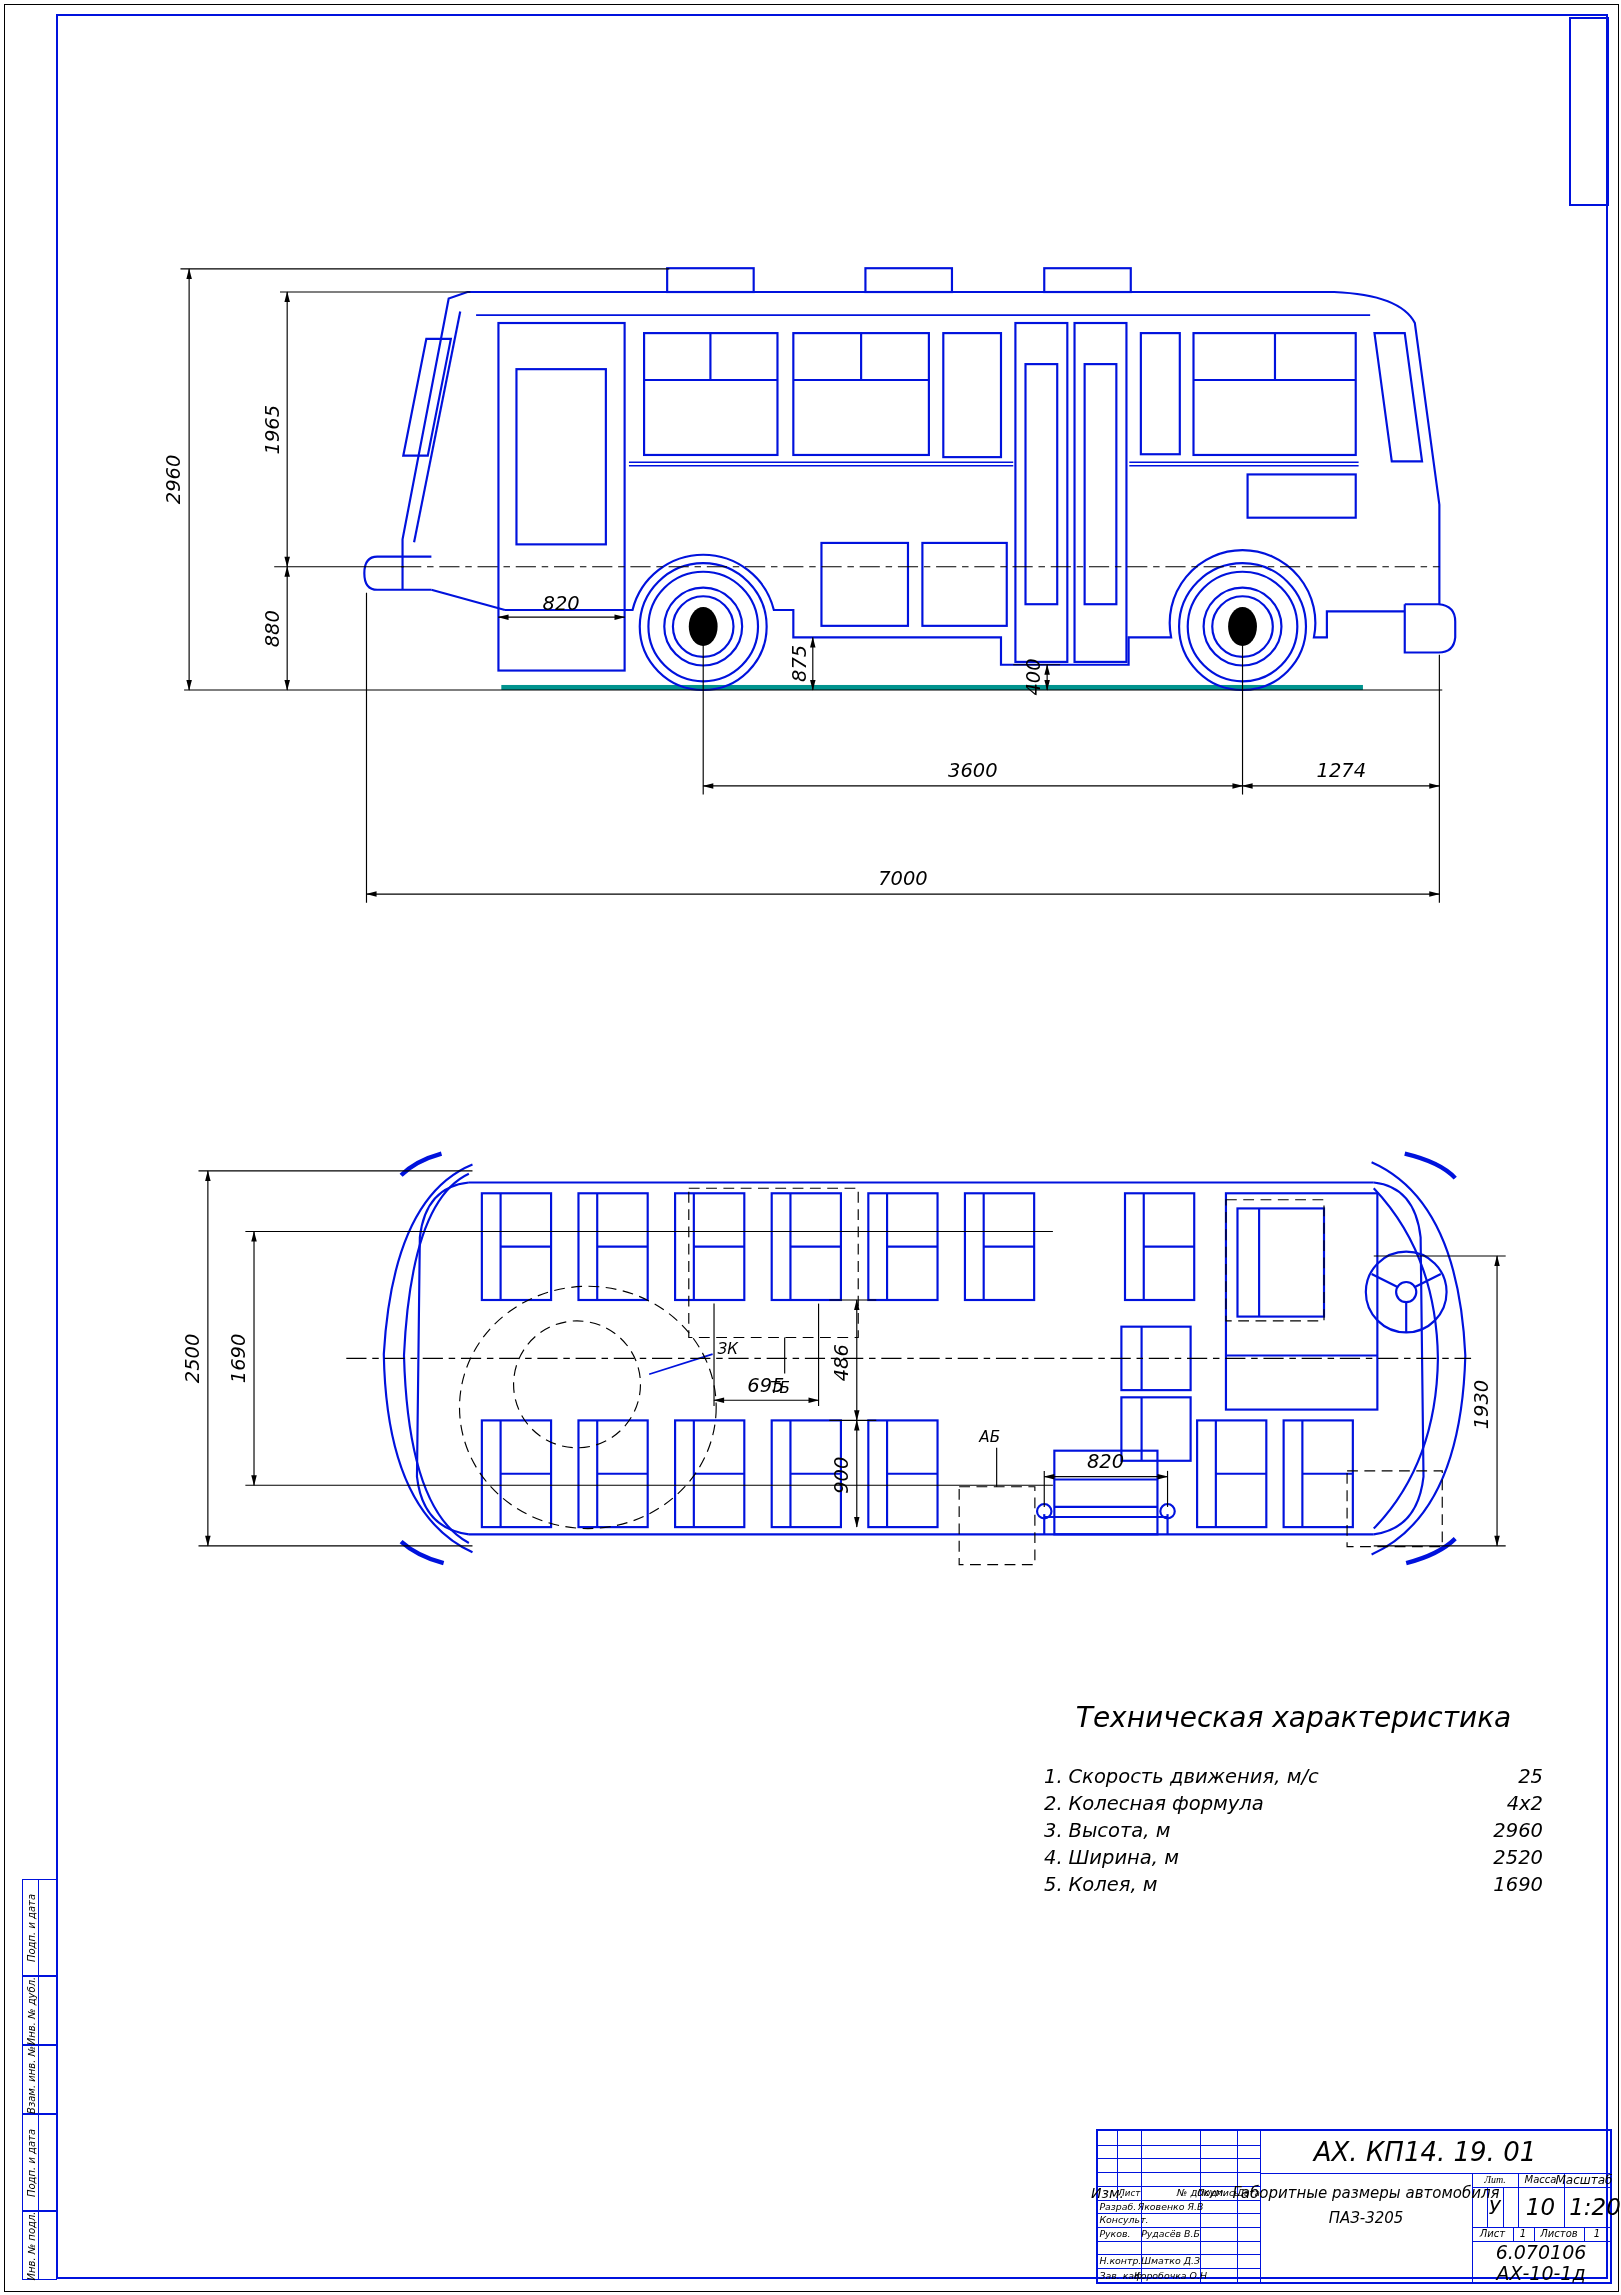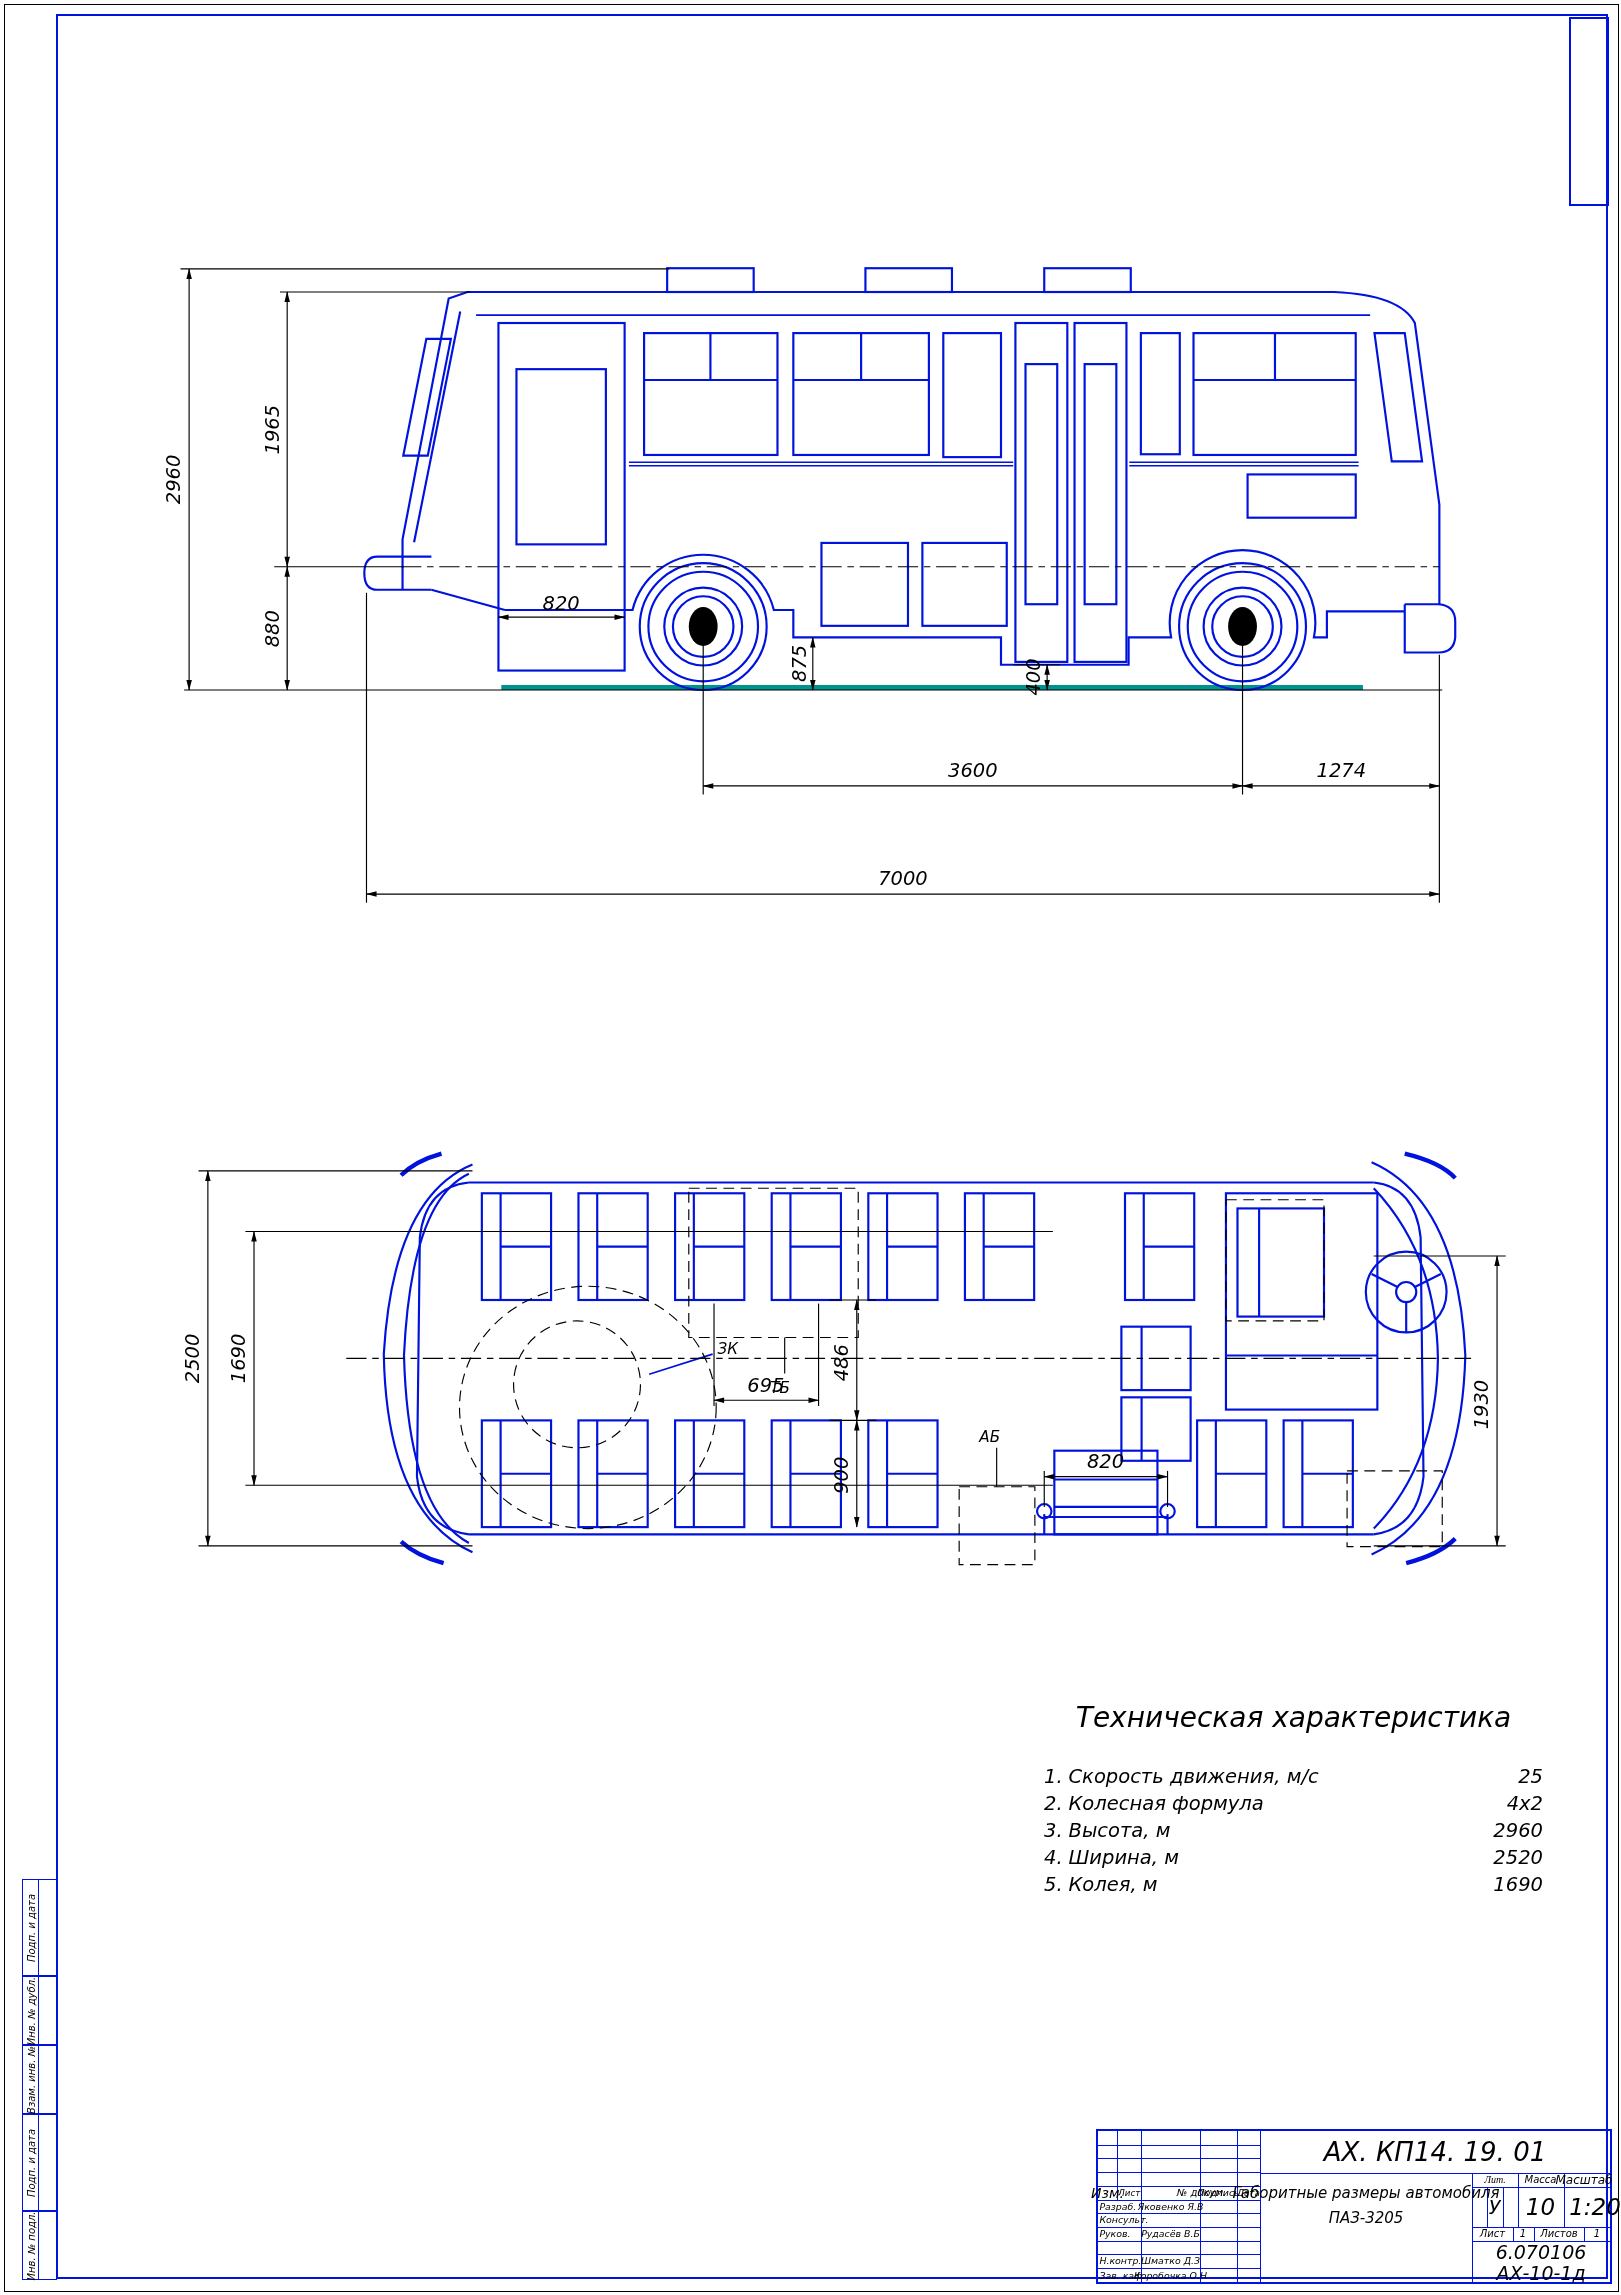--- a/index.html
+++ b/index.html
@@ -385,21 +385,21 @@
     <div class="cell" style="left:43px;top:69px;width:59px;height:13.7px;font-size:9.4px;">Яковенко Я.В</div>
     <div class="cell" style="left:1.4px;top:82px;width:42px;height:13.7px;font-size:9.4px;justify-content:flex-start;">Консульт.</div>
     <div class="cell" style="left:43px;top:82px;width:59px;height:13.7px;font-size:9.4px;"></div>
     <div class="cell" style="left:1.4px;top:96px;width:42px;height:13.7px;font-size:9.4px;justify-content:flex-start;">Руков.</div>
     <div class="cell" style="left:43px;top:96px;width:59px;height:13.7px;font-size:9.4px;">Рудасёв В.Б</div>
     <div class="cell" style="left:1.4px;top:123px;width:42px;height:13.7px;font-size:9.4px;justify-content:flex-start;">Н.контр.</div>
     <div class="cell" style="left:43px;top:123px;width:59px;height:13.7px;font-size:9.4px;">Шматко Д.З</div>
     <div class="cell" style="left:1.4px;top:137px;width:42px;height:14.4px;font-size:9.4px;justify-content:flex-start;">Зав. каф.</div>
     <div class="cell" style="left:43px;top:137px;width:59px;height:14.4px;font-size:9.4px;">Коробочка О.Н</div>
 
-    <div class="cell" style="left:162px;top:0;width:350px;height:42px;font-size:26px;font-style:italic;">АХ. КП14. 19. 01</div>
+    <div class="cell" style="left:152px;top:0;width:350px;height:42px;font-size:26px;font-style:italic;">АХ. КП14. 19. 01</div>
     <div class="cell" style="left:162px;top:45px;width:212px;height:33px;font-size:15px;">Габоритные размеры автомобиля</div>
     <div class="cell" style="left:162px;top:72px;width:212px;height:29px;font-size:15px;">ПАЗ-3205</div>
 
     <div class="cell" style="left:374px;top:42px;width:46px;height:13.7px;font-size:10px;font-family:Liberation Serif, serif;">Лит.</div>
     <div class="cell" style="left:420px;top:42px;width:45px;height:13.7px;font-size:10px;text-align:right;">Масса</div>
     <div class="cell" style="left:466px;top:42px;width:40px;height:13.7px;font-size:12px;">Масштаб</div>
     <div class="cell" style="left:389px;top:56px;width:15px;height:40px;font-size:19px;">У</div>
     <div class="cell" style="left:420px;top:56px;width:45px;height:40px;font-size:23px;">10</div>
     <div class="cell" style="left:466px;top:56px;width:46px;height:40px;font-size:23px;padding-left:8px;">1:20</div>
 

